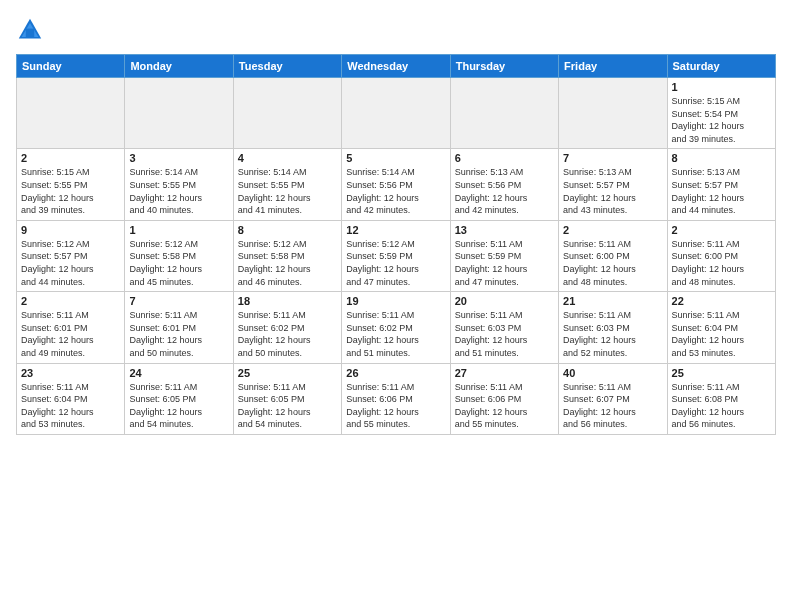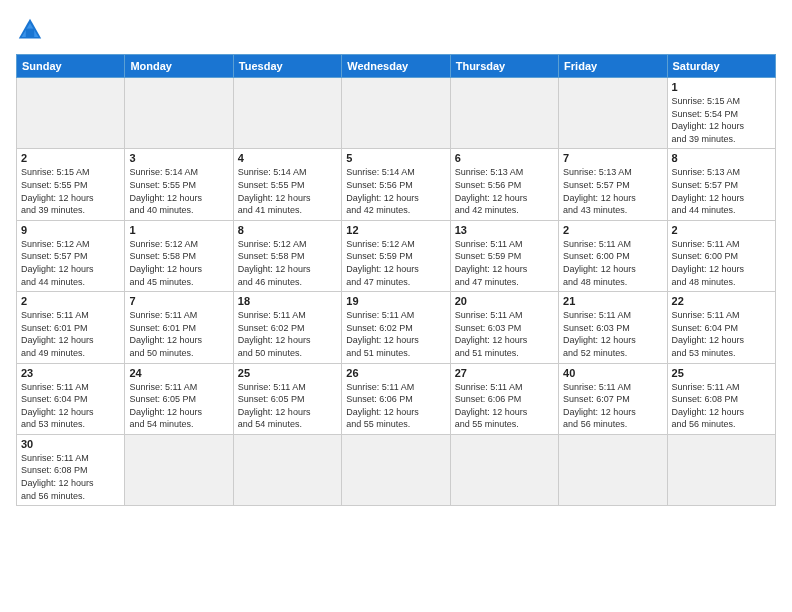--- a/index.html
+++ b/index.html
@@ -335,30 +335,15 @@
 and 56 minutes.</div>
           </td>
           <td>
             <div class="day-number">25</div>
             <div class="day-info" style="white-space: pre-line;">Sunrise: 5:11 AM
 Sunset: 6:08 PM
 Daylight: 12 hours
 and 56 minutes.</div>
           </td>
         </tr>
-        <tr>
-          <td>
-            <div class="day-number">30</div>
-            <div class="day-info" style="white-space: pre-line;">Sunrise: 5:11 AM
-Sunset: 6:08 PM
-Daylight: 12 hours
-and 56 minutes.</div>
-          </td>
-          <td class="empty-cell" style="background: rgb(240, 240, 240);"></td>
-          <td class="empty-cell" style="background: rgb(240, 240, 240);"></td>
-          <td class="empty-cell" style="background: rgb(240, 240, 240);"></td>
-          <td class="empty-cell" style="background: rgb(240, 240, 240);"></td>
-          <td class="empty-cell" style="background: rgb(240, 240, 240);"></td>
-          <td class="empty-cell" style="background: rgb(240, 240, 240);"></td>
-        </tr>
       </tbody>
   </table>
 </div>
 
 </body></html>

